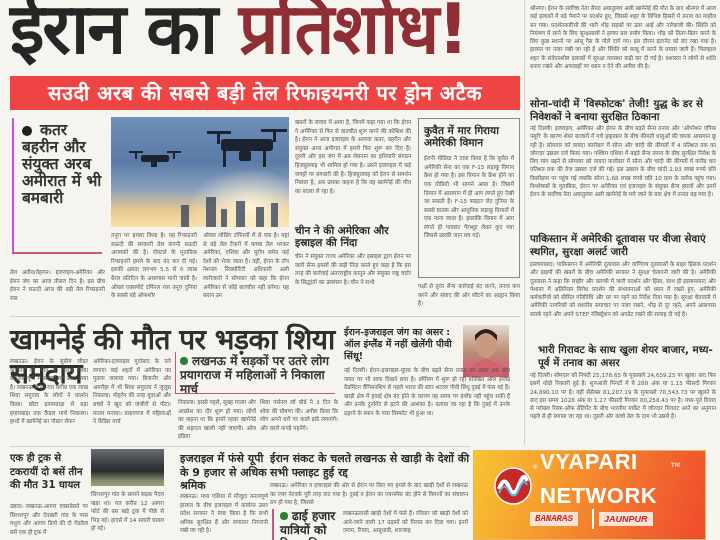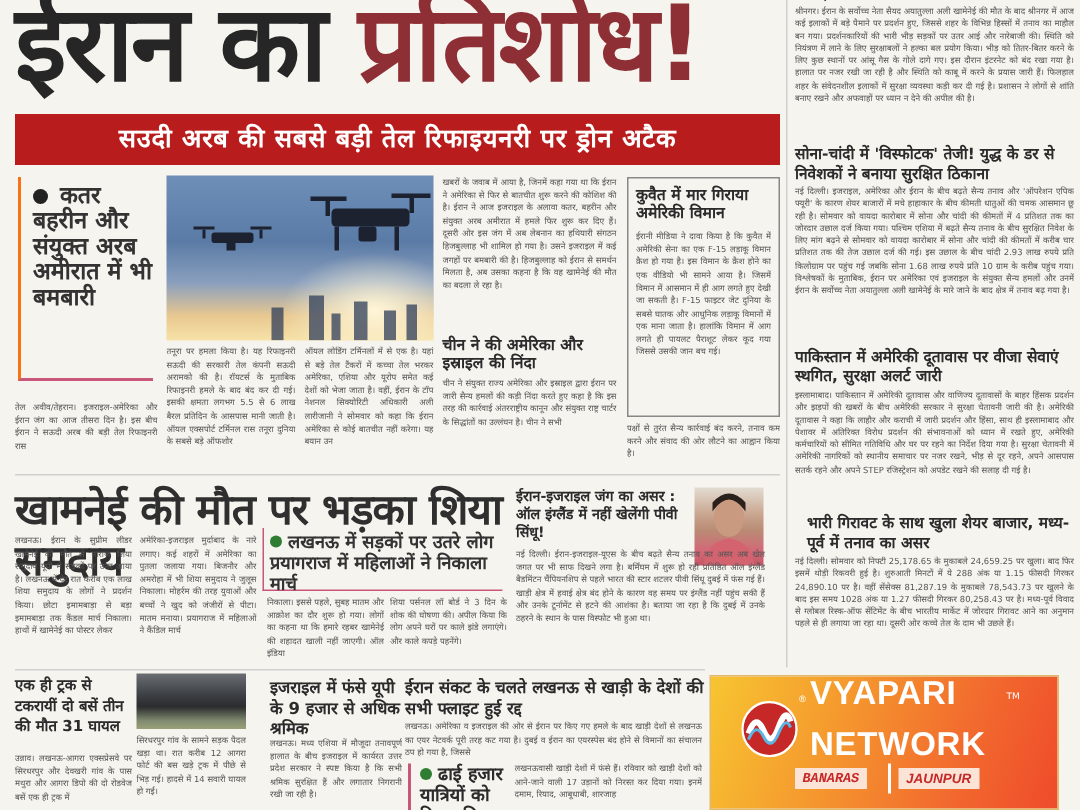--- a/index.html
+++ b/index.html
@@ -1,24 +1,24 @@
 <!DOCTYPE html>
 <html><head>
 <meta charset="utf-8">
 <style>
 *{box-sizing:border-box;margin:0;padding:0}
 body{width:720px;height:540px;overflow:hidden;background:#f6f4ef;font-family:"DejaVu Sans","Liberation Sans",sans-serif;color:#2a2a2a;position:relative}
 .abs{position:absolute}
 .masthead{left:10px;top:-14px;font-family:"DejaVu Sans",sans-serif;font-weight:bold;font-size:70px;line-height:86px;letter-spacing:-2px;white-space:nowrap}
 .masthead .a{color:#262626}
 .masthead .b{color:#8e2f35}
-.banner{left:10px;top:76px;width:510px;height:34px;background:#b91c1c;color:#fff;font-size:17px;font-weight:bold;text-align:center;line-height:34px;letter-spacing:0.5px}
+.banner{left:10px;top:76px;width:510px;height:34px;background:#ef4444;color:#fff;font-size:20px;font-weight:bold;text-align:center;line-height:34px;letter-spacing:0.5px}
 .body{font-size:5.6px;line-height:8.6px;color:#555;text-align:justify;overflow:hidden}
 .hl{font-weight:bold;color:#2b2b2b;line-height:1.15}
-.bullets{left:12px;top:118px;width:90px;height:136px;border-left:2px solid #f97316;border-bottom:2px solid #c9577c;padding:4px 0 10px 8px}
+.bullets{left:12px;top:118px;width:90px;height:136px;border-left:2px solid #d946ef;border-bottom:2px solid #c9577c;padding:4px 0 10px 8px}
 .bullets .b{font-size:15.5px;font-weight:bold;color:#333;line-height:17px;margin-bottom:3px}
 .dot{display:inline-block;width:10px;height:10px;border-radius:50%;background:#222;margin-right:8px;vertical-align:middle}
 .photo-drone{left:111px;top:117px;width:178px;height:110px;background:linear-gradient(180deg,#6d8fb8 0%,#5a7ba6 40%,#8a9fbe 65%,#e8c890 85%,#f7e2a8 100%);overflow:hidden}
 .kuwait{left:418px;top:118px;width:102px;height:160px;border:1px solid #888;padding:5px 5px}
 .sep{background:#cfcfcf}
 .rh{font-size:10.3px;font-weight:bold;color:#2b2b2b;line-height:13px}
 .khamenei{left:10px;top:323px;width:330px;font-size:28px;font-weight:bold;color:#2f2f2f;line-height:34px;letter-spacing:-0.5px}
 .lko{left:175px;top:352px;width:160px;height:42px;border-bottom:1px solid #c9577c;border-left:1px solid #c9577c;padding:2px 4px}
 .lko .t{font-size:12px;font-weight:bold;color:#333;line-height:14px}
 .gdot{display:inline-block;width:8px;height:8px;border-radius:50%;background:#2e7d32;margin-right:4px}

